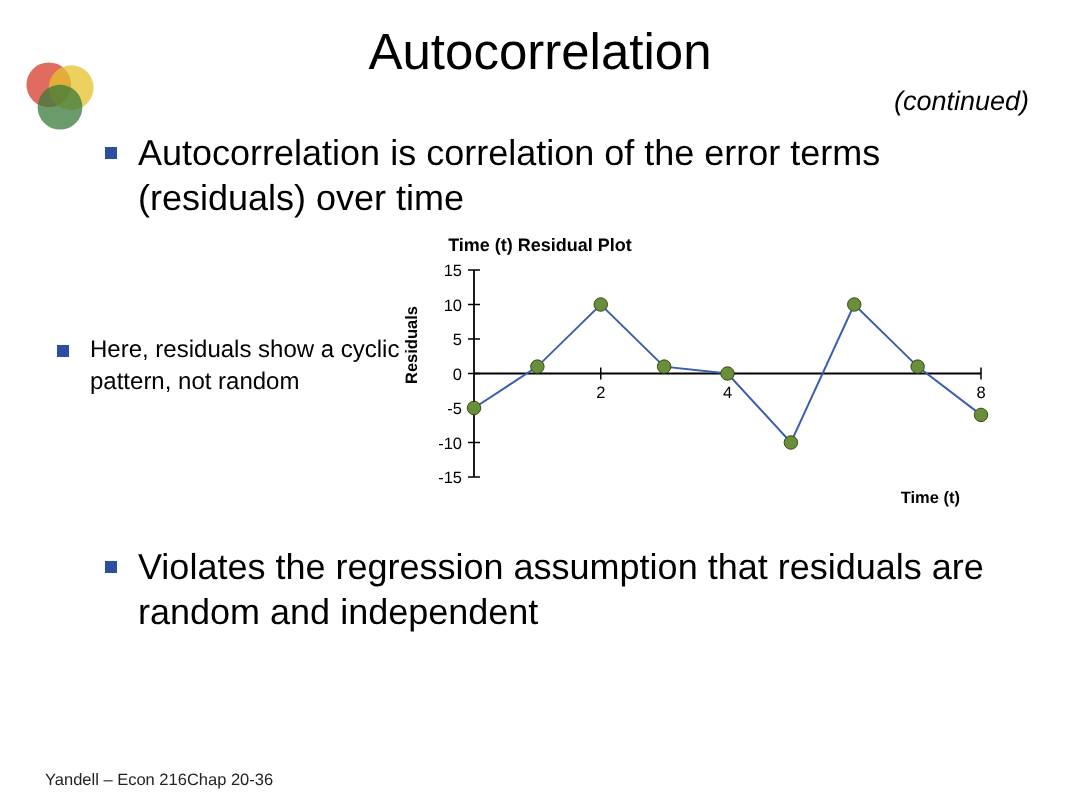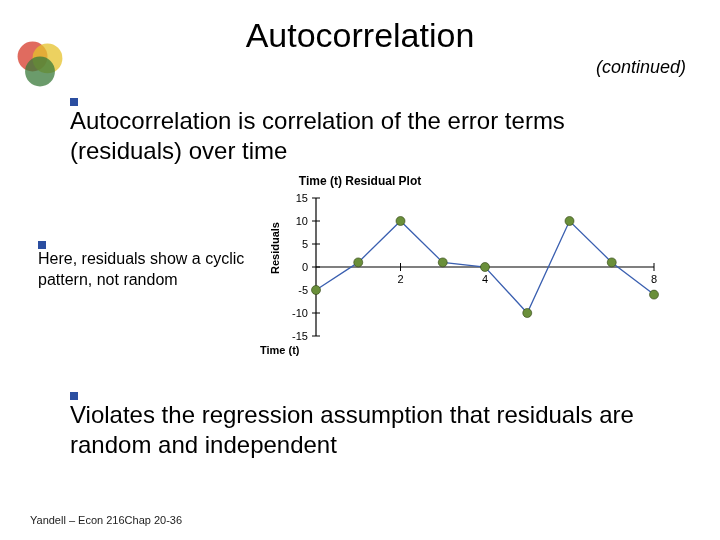--- a/index.html
+++ b/index.html
@@ -2,34 +2,34 @@
 <html><head>
 <meta charset="utf-8">
 <style>
   * { box-sizing: border-box; margin: 0; padding: 0; }
   html, body { width: 720px; height: 540px; font-family: Arial, Helvetica, sans-serif; background: #fff; color: #000; }
   .slide { position: relative; width: 720px; height: 540px; padding: 12px 30px 0 30px; }
   .logo { position: absolute; top: 36px; left: 12px; width: 56px; height: 56px; }
   .logo svg { width: 100%; height: 100%; }
   .title { font-size: 34px; text-align: center; margin-top: 4px; margin-bottom: 2px; font-weight: 400; }
   .continued { text-align: right; font-style: italic; font-size: 18px; margin-right: 4px; margin-bottom: 10px; }
-  .bullet { display: flex; align-items: flex-start; margin-bottom: 8px; flex-direction: column; }
+  .bullet { display: flex; align-items: flex-start; margin-bottom: 8px; }
   .bullet .sq { width: 8px; height: 8px; background: #2b4ea0; margin-top: 10px; margin-right: 14px; flex-shrink: 0; }
   .bullet.small .sq { margin-top: 6px; }
   .bullet .txt { font-size: 24px; line-height: 1.25; }
   .bullet.small .txt { font-size: 16px; font-weight: 400; line-height: 1.3; }
   .row1 { margin-left: 40px; margin-right: 10px; }
   .chart-title { text-align: center; font-size: 12px; font-weight: 700; margin: 6px 0 4px 0; }
   .mid { display: flex; align-items: center; margin-top: 2px; }
   .mid-left { width: 230px; margin-left: 8px; }
   .chart-wrap { flex: 1; display: flex; align-items: center; }
   .ylabel { font-size: 11px; font-weight: 700; transform: rotate(-90deg); white-space: nowrap; width: 14px; text-align: center; }
   .plot { width: 380px; height: 150px; position: relative; }
   .plot svg { width: 100%; height: 100%; }
-  .xlabel { text-align: left; font-size: 11px; font-weight: 700; margin-top: 2px; margin-left: 230px; width: 380px; }
+  .xlabel { text-align: right; font-size: 11px; font-weight: 700; margin-top: 2px; margin-left: 230px; width: 380px; }
   .row2 { margin-left: 40px; margin-right: 10px; margin-top: 26px; }
   .footer { position: absolute; bottom: 14px; left: 0; right: 0; display: flex; justify-content: flex-start; padding: 0 30px; font-size: 11px; color: #222; }
 </style>
 </head>
 <body>
 <div class="slide">
 
   <div class="logo">
     <svg viewBox="0 0 60 60">
       <circle cx="22" cy="22" r="16" fill="#d63a2a" fill-opacity="0.75"></circle>

